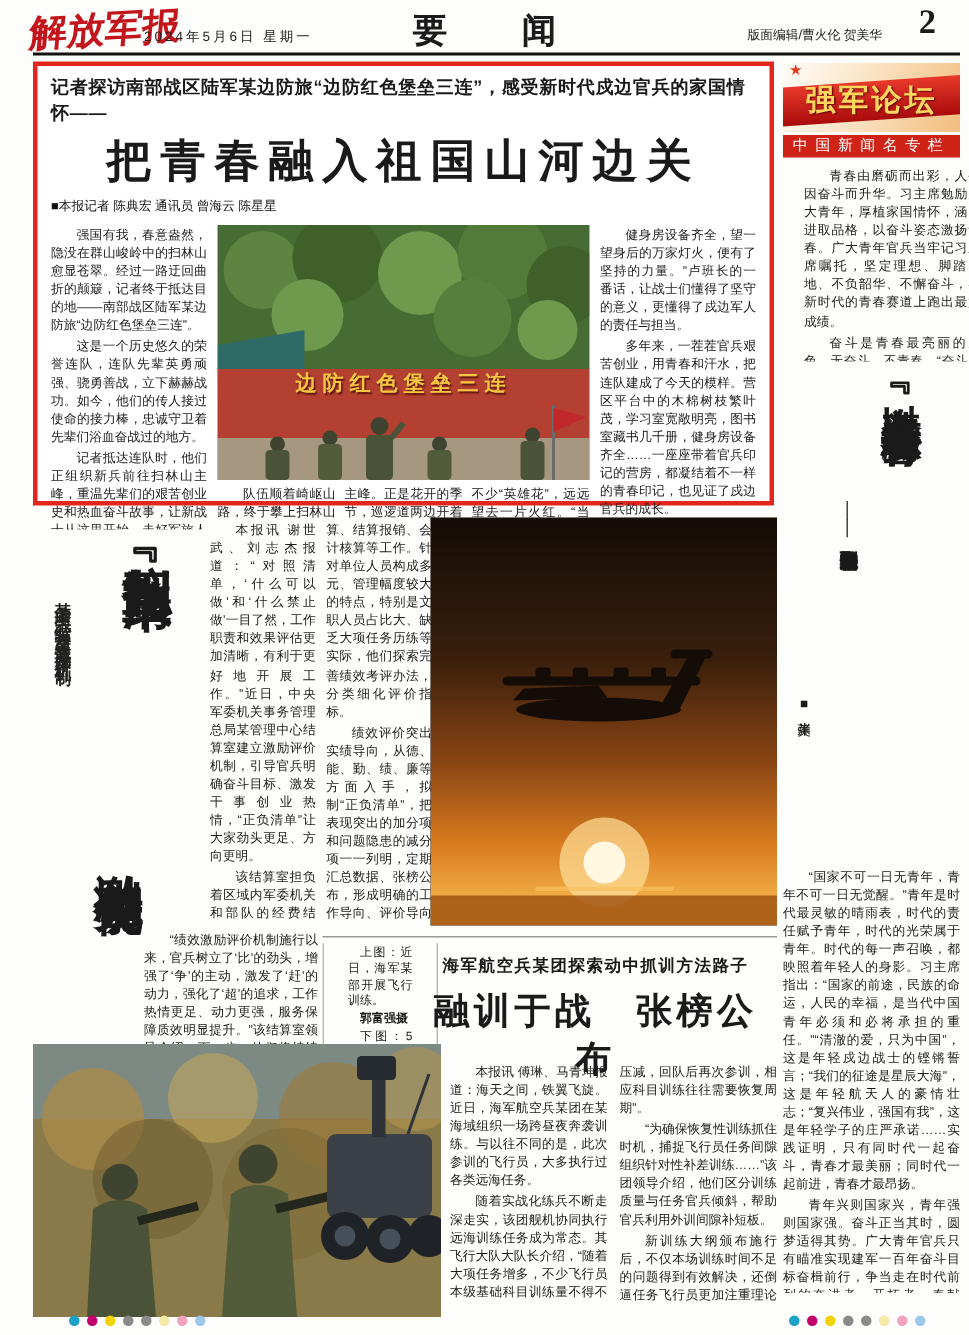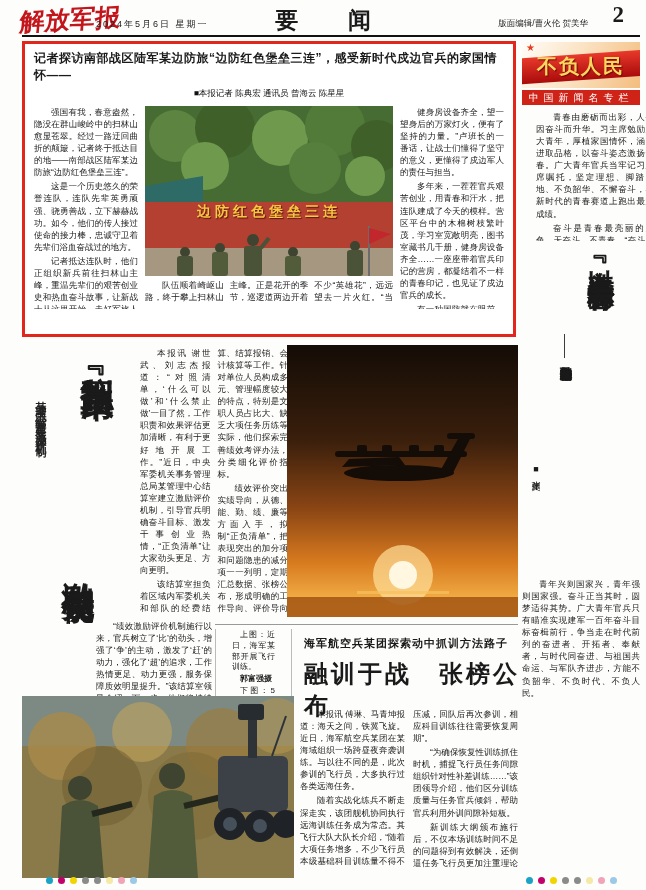--- a/index.html
+++ b/index.html
@@ -16,42 +16,42 @@
   .hdr-date{left:96px;top:18px;font-size:9px;letter-spacing:2px;color:#222;}
   .hdr-section{left:0;right:0;top:5px;text-align:center;font-size:23px;font-weight:900;letter-spacing:22px;text-indent:22px;}
   .hdr-editors{right:58px;top:18px;font-size:8.5px;color:#222;text-align:right;}
   .hdr-page{right:22px;top:2px;font-size:23px;font-weight:900;}
   .hdr-rule{left:22px;top:35px;width:618px;height:2px;background:#111;}
   
   .lead-box{left:22px;top:41px;width:494px;height:296px;border:3px solid #e2261c;box-sizing:border-box;
             padding:6px 9px;background:#fff;}
   .lead-kicker{text-align:left;font-size:12px;font-weight:bold;letter-spacing:.5px;}
   .lead-title{text-align:center;font-size:30px;font-weight:900;letter-spacing:6px;margin-top:3px;}
-  .lead-byline{text-align:center;font-size:8.5px;margin-top:4px;color:#111;}
+  .lead-byline{font-size:8.5px;margin-top:4px;color:#111;}
   .lead-body{display:flex;gap:7px;margin-top:6px;height:203px;}
   .lead-col{width:110px;font-size:8.5px;}
   .lead-center{width:248px;}
   .lead-photo{position:relative;width:248px;height:170px;background:#6a8a4e;}
   .wall-text{position:absolute;left:0;right:0;top:57%;text-align:center;color:#f7c742;
              font-weight:900;font-size:14px;letter-spacing:4px;text-shadow:1px 1px 1px #5e1410;}
   .lead-under{margin-top:4px;height:27px;column-count:3;column-gap:6px;font-size:8.5px;}
   .lead-under p{margin:0;text-align:justify;line-height:1.4;text-indent:2em;}
   
   .note-vert{left:33px;top:392px;height:256px;font-size:11px;font-weight:bold;letter-spacing:3px;color:#222;}
   .t1-vert{left:74px;top:350px;height:268px;font-size:33px;font-weight:900;letter-spacing:2px;}
   .t2-vert{left:55px;top:556px;height:196px;font-size:33px;font-weight:900;letter-spacing:2px;}
   .list-text{left:140px;top:347px;width:148px;height:268px;column-count:2;column-gap:7px;font-size:8.5px;}
   .list-cont{left:96px;top:620px;width:116px;height:122px;font-size:8.5px;}
   .plane-photo{left:287px;top:345px;width:231px;height:272px;background:#2a160a;}
   .row-rule{left:215px;top:624px;width:303px;border-top:1px solid #999;}
   .captions{left:215px;top:629px;width:77px;height:80px;font-size:8px;border-left:1px solid #bbb;
             border-right:1px solid #bbb;padding:1px 16px;box-sizing:border-box;}
   .captions p{margin:0 0 1px 0;text-indent:1em;text-align:justify;line-height:1.35;}
   .cap-credit{text-align:right;font-weight:bold;margin:0 0 3px 0;}
-  .navy-head{left:304px;top:636px;width:218px;text-align:left;}
+  .navy-head{left:288px;top:636px;width:218px;text-align:center;}
   .navy-kicker{font-size:11px;font-weight:bold;letter-spacing:1px;}
   .navy-title{font-size:24px;font-weight:900;letter-spacing:3px;margin-top:7px;}
   .ground-photo{left:22px;top:696px;width:272px;height:182px;background:#7a6a42;}
   .navy-body{left:300px;top:708px;width:218px;height:168px;column-count:2;column-gap:8px;font-size:8.5px;}
   
   .forum-banner{left:522px;top:42px;width:118px;height:46px;background:linear-gradient(115deg,#fffdf8 0%,#fbe3c4 45%,#f3bd7e 100%);overflow:hidden;}
   .forum-ribbon{position:absolute;left:-8px;top:12px;width:140px;height:26px;
                 background:linear-gradient(#e8392b,#a90b0b);transform:rotate(-4deg);border-radius:5px;}
   .forum-banner-text{position:absolute;left:0;right:0;top:11px;text-align:center;color:#ffd75e;
                      font-weight:900;font-size:20px;letter-spacing:2px;text-shadow:1px 1px 1px #6e0808;}
@@ -77,20 +77,21 @@
 
   <div class="abs masthead serif">解放军报</div>
   <div class="abs hdr-date">2024年5月6日 星期一</div>
   <div class="abs hdr-section serif">要 闻</div>
   <div class="abs hdr-editors">版面编辑/曹火伦 贺美华</div>
   <div class="abs hdr-page serif">2</div>
   <div class="abs hdr-rule"></div>
 
   <div class="abs lead-box art">
     <div class="lead-kicker">记者探访南部战区陆军某边防旅“边防红色堡垒三连”，感受新时代戍边官兵的家国情怀——</div>
+    <div class="lead-title serif">把青春融入祖国山河边关</div>
     <div class="lead-byline">■本报记者 陈典宏 通讯员 曾海云 陈星星</div>
     <div class="lead-body">
       <div class="lead-col clip">
         <p>强国有我，春意盎然，隐没在群山峻岭中的扫林山愈显苍翠。经过一路迂回曲折的颠簸，记者终于抵达目的地——南部战区陆军某边防旅“边防红色堡垒三连”。</p>
         <p>这是一个历史悠久的荣誉连队，连队先辈英勇顽强、骁勇善战，立下赫赫战功。如今，他们的传人接过使命的接力棒，忠诚守卫着先辈们浴血奋战过的地方。</p>
         <p>记者抵达连队时，他们正组织新兵前往扫林山主峰，重温先辈们的艰苦创业史和热血奋斗故事，让新战士从这里开始，走好军旅人生第一步。</p>
 
       </div>
       <div class="lead-center">
         <div class="lead-photo clip">
@@ -230,31 +231,32 @@
     <p>本报讯 傅琳、马青坤报道：海天之间，铁翼飞旋。近日，海军航空兵某团在某海域组织一场跨昼夜奔袭训练。与以往不同的是，此次参训的飞行员，大多执行过各类远海任务。</p>
     <p>随着实战化练兵不断走深走实，该团舰机协同执行远海训练任务成为常态。其飞行大队大队长介绍，“随着大项任务增多，不少飞行员本级基础科目训练量不得不压减，回队后再次参训，相应科目训练往往需要恢复周期”。</p>
     <p>“为确保恢复性训练抓住时机，捕捉飞行员任务间隙组织针对性补差训练……”该团领导介绍，他们区分训练质量与任务官兵倾斜，帮助官兵利用外训间隙补短板。</p>
     <p>新训练大纲颁布施行后，不仅本场训练时间不足的问题得到有效解决，还倒逼任务飞行员更加注重理论学习和模拟训练，任务完成质量水涨船高。</p>
 
   </div>
 
   <div class="abs forum-banner">
     <div class="forum-ribbon"></div>
     <div class="forum-star">★</div>
-    <div class="forum-banner-text serif">不负人民</div>
+    <div class="forum-banner-text serif">强军论坛</div>
   </div>
   <div class="abs forum-sub">中国新闻名专栏</div>
   <div class="abs forum-text forum-text1 art clip">
     <p>青春由磨砺而出彩，人生因奋斗而升华。习主席勉励广大青年，厚植家国情怀，涵养进取品格，以奋斗姿态激扬青春。广大青年官兵当牢记习主席嘱托，坚定理想、脚踏实地、不负韶华、不懈奋斗，在新时代的青春赛道上跑出最好成绩。</p>
     <p>奋斗是青春最亮丽的底色。无奋斗，不青春。“奋斗是青春最靓丽的精神”，民族复兴的接力赛需要奋斗来实现，人生理想的风帆需要奋斗来扬起。今天，我们的生活条件好了，但奋斗精神一点都不能少，中国青年永久奋斗的好传统一点都不能丢。人的一生只有一次青春，青春是用来奋斗的。只有进行了激情奋斗的青春，只有进行了顽强拼搏的青春，只有为人民作出了贡献的青春，才会留下充实、温暖、持久、无悔的记忆。</p>
   </div>
   <div class="abs forum-title-vert vert serif">『以奋斗姿态激扬青春』</div>
   <div class="abs forum-subtitle-vert vert serif">——弘扬奋斗精神凝聚奋进力量系列谈⑨</div>
   <div class="abs forum-author-vert vert">■张岸美</div>
   <div class="abs forum-text forum-text2 art clip">
+    <p>“国家不可一日无青年，青年不可一日无觉醒。”青年是时代最灵敏的晴雨表，时代的责任赋予青年，时代的光荣属于青年。时代的每一声召唤，都映照着年轻人的身影。习主席指出：“国家的前途，民族的命运，人民的幸福，是当代中国青年必须和必将承担的重任。”“清澈的爱，只为中国”，这是年轻戍边战士的铿锵誓言；“我们的征途是星辰大海”，这是年轻航天人的豪情壮志；“复兴伟业，强国有我”，这是年轻学子的庄严承诺……实践证明，只有同时代一起奋斗，青春才最美丽；同时代一起前进，青春才最昂扬。</p>
     <p>青年兴则国家兴，青年强则国家强。奋斗正当其时，圆梦适得其势。广大青年官兵只有瞄准实现建军一百年奋斗目标奋楫前行，争当走在时代前列的奋进者、开拓者、奉献者，与时代同奋进、与祖国共命运、与军队齐进步，方能不负韶华、不负时代、不负人民。</p>
 
   </div>
 
   <div class="abs dots dots-left">
       <span class="dot" style="background: rgb(27, 163, 198);"></span>
       <span class="dot" style="background: rgb(196, 0, 106);"></span>
       <span class="dot" style="background: rgb(242, 213, 0);"></span>
       <span class="dot" style="background: rgb(138, 138, 138);"></span>
       <span class="dot" style="background: rgb(138, 138, 138);"></span>

